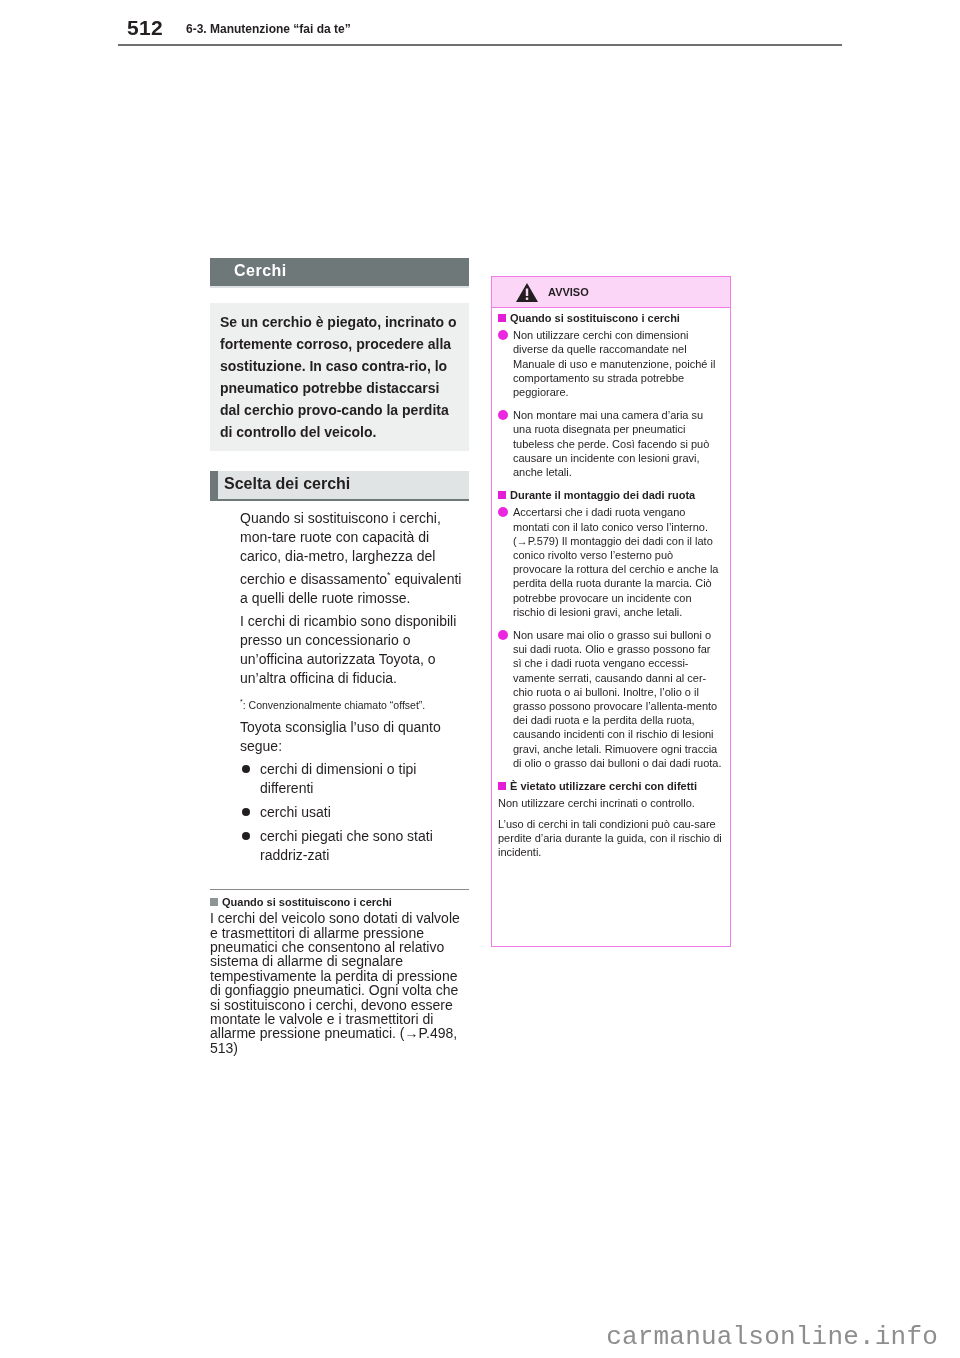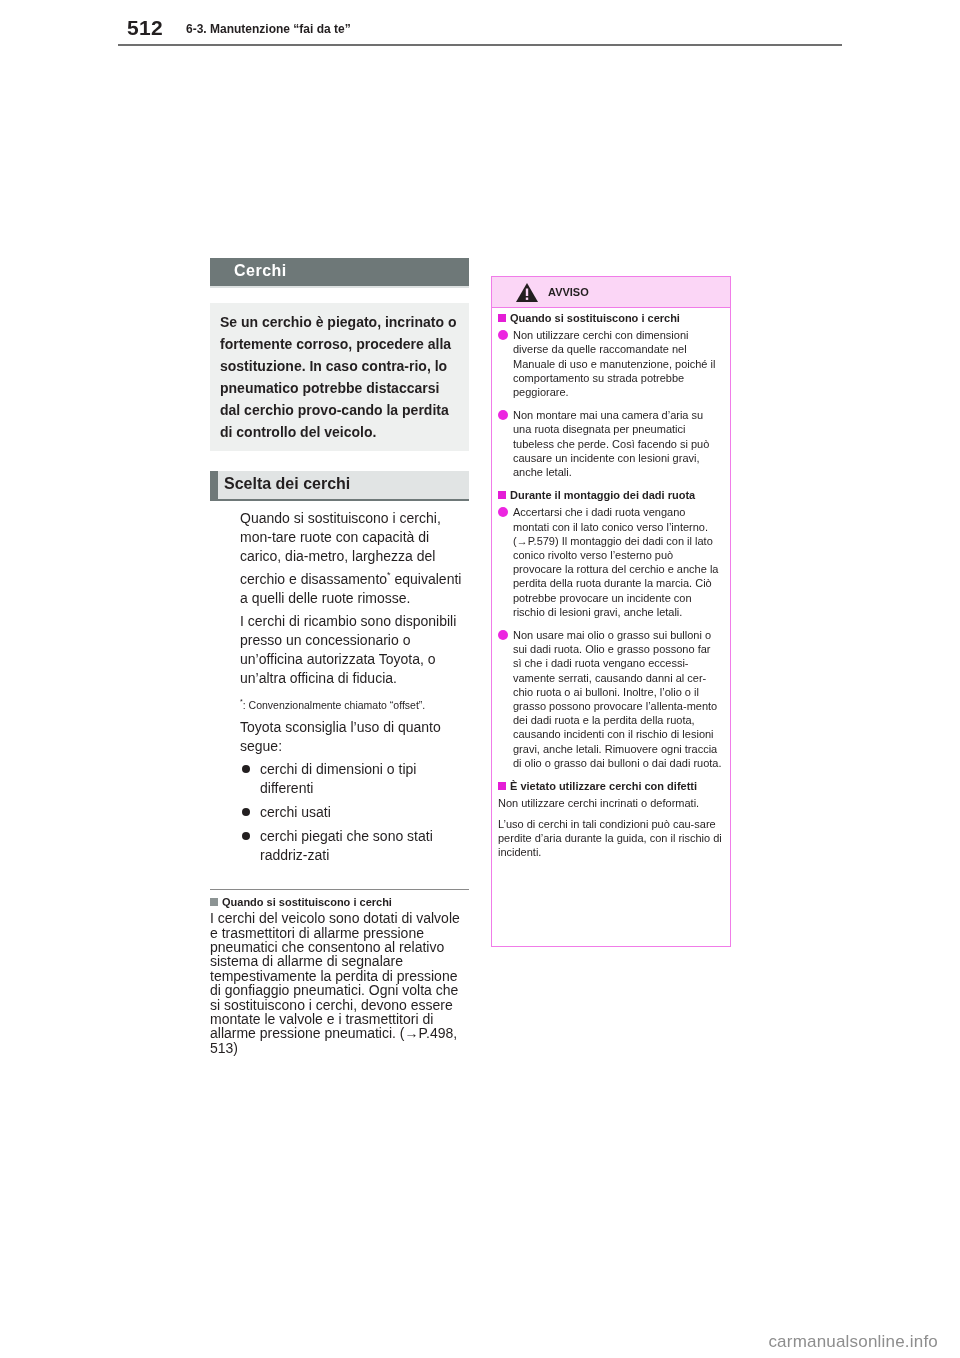--- a/index.html
+++ b/index.html
@@ -35,21 +35,21 @@
   .warn { left:491px; top:276px; width:240px; height:671px; border:1px solid #f07ce8; box-sizing:border-box; }
   .warn-head { height:30px; background:#fbd6f6; border-bottom:1px solid #f07ce8; display:flex; align-items:center; padding-left:24px; }
   .warn-head svg { margin-right:10px; }
   .warn-head span { font-size:11px; font-weight:bold; }
   .warn-body { padding:3px 8px 0 6px; font-size:11px; line-height:14.2px; }
   .w-title { font-weight:bold; display:flex; align-items:center; margin:0 0 3px 0; }
   .w-item { position:relative; padding-left:15px; margin:0 0 9px 0; }
   .w-item .pdot { position:absolute; left:0; top:2px; width:10px; height:10px; border-radius:50%; background:#ec26e0; }
   .w-plain { margin:0 0 6px 0; }
 
-  .watermark { right:22px; bottom:6px; font-size:17px; color:#8e8e8e; letter-spacing:0.2px; font-family:Liberation Sans, sans-serif;margin-left:22px; }
+  .watermark { right:22px; bottom:6px; font-size:26px; color:#8e8e8e; letter-spacing:0.2px; font-family:Liberation Mono, monospace;margin-left:22px; }
 </style>
 </head>
 <body>
 
 <div class="abs page-num">512</div>
 <div class="abs chapter">6-3. Manutenzione “fai da te”</div>
 <div class="abs header-rule"></div>
 
 <div class="abs left">
   <div class="sec-title-dark">Cerchi</div>
@@ -97,18 +97,18 @@
         <span class="sq pink"></span>
         <span>Durante il montaggio dei dadi ruota</span>
       </div>
     <div class="w-item"><span class="pdot"></span><span>Accertarsi che i dadi ruota vengano montati con il lato conico verso l’interno. (→P.579) Il montaggio dei dadi con il lato conico rivolto verso l’esterno può provocare la rottura del cerchio e anche la perdita della ruota durante la marcia. Ciò potrebbe provocare un incidente con rischio di lesioni gravi, anche letali.</span></div>
     <div class="w-item"><span class="pdot"></span><span>Non usare mai olio o grasso sui bulloni o sui dadi ruota. Olio e grasso possono far sì che i dadi ruota vengano eccessi-vamente serrati, causando danni al cer-chio ruota o ai bulloni. Inoltre, l’olio o il grasso possono provocare l’allenta-mento dei dadi ruota e la perdita della ruota, causando incidenti con il rischio di lesioni gravi, anche letali. Rimuovere ogni traccia di olio o grasso dai bulloni o dai dadi ruota.</span></div>
 
     <div class="w-title">
         <span class="sq pink"></span>
         <span>È vietato utilizzare cerchi con difetti</span>
       </div>
-    <div class="w-plain">Non utilizzare cerchi incrinati o deformati.</div>
+    <div class="w-plain">Non utilizzare cerchi incrinati o controllo.</div>
     <div class="w-plain">L’uso di cerchi in tali condizioni può cau-sare perdite d’aria durante la guida, con il rischio di incidenti.</div>
   </div>
 </div>
 
 <div class="abs watermark">carmanualsonline.info</div>
 
 </body></html>

